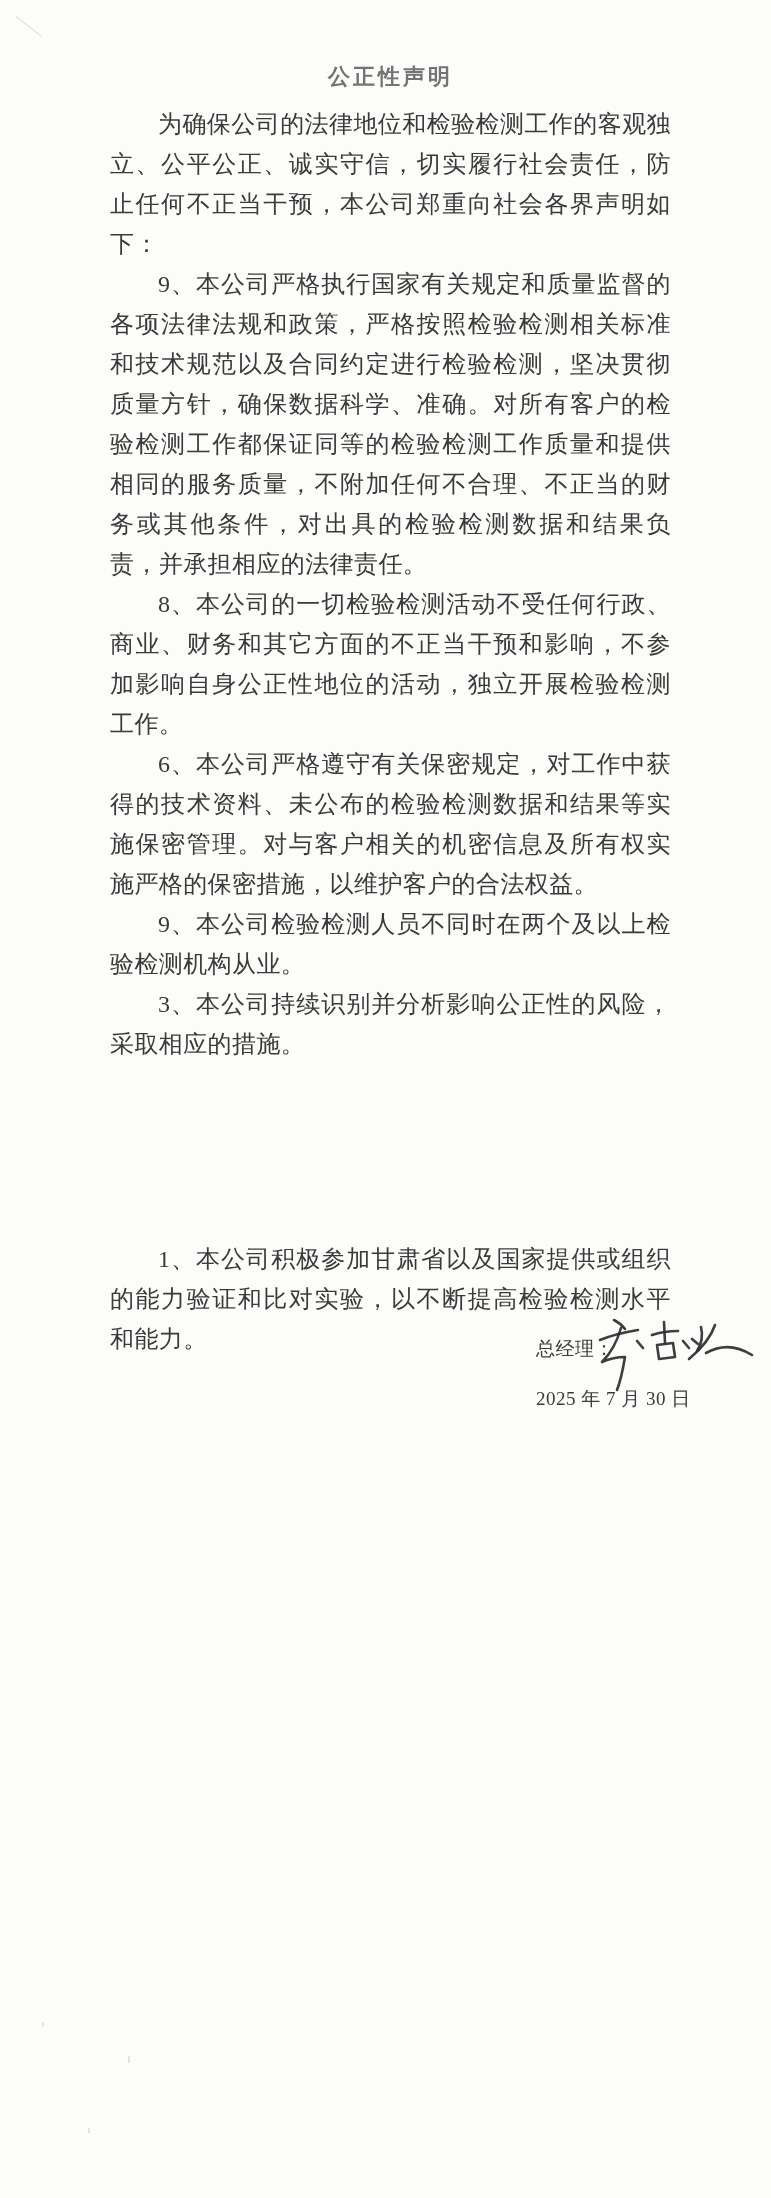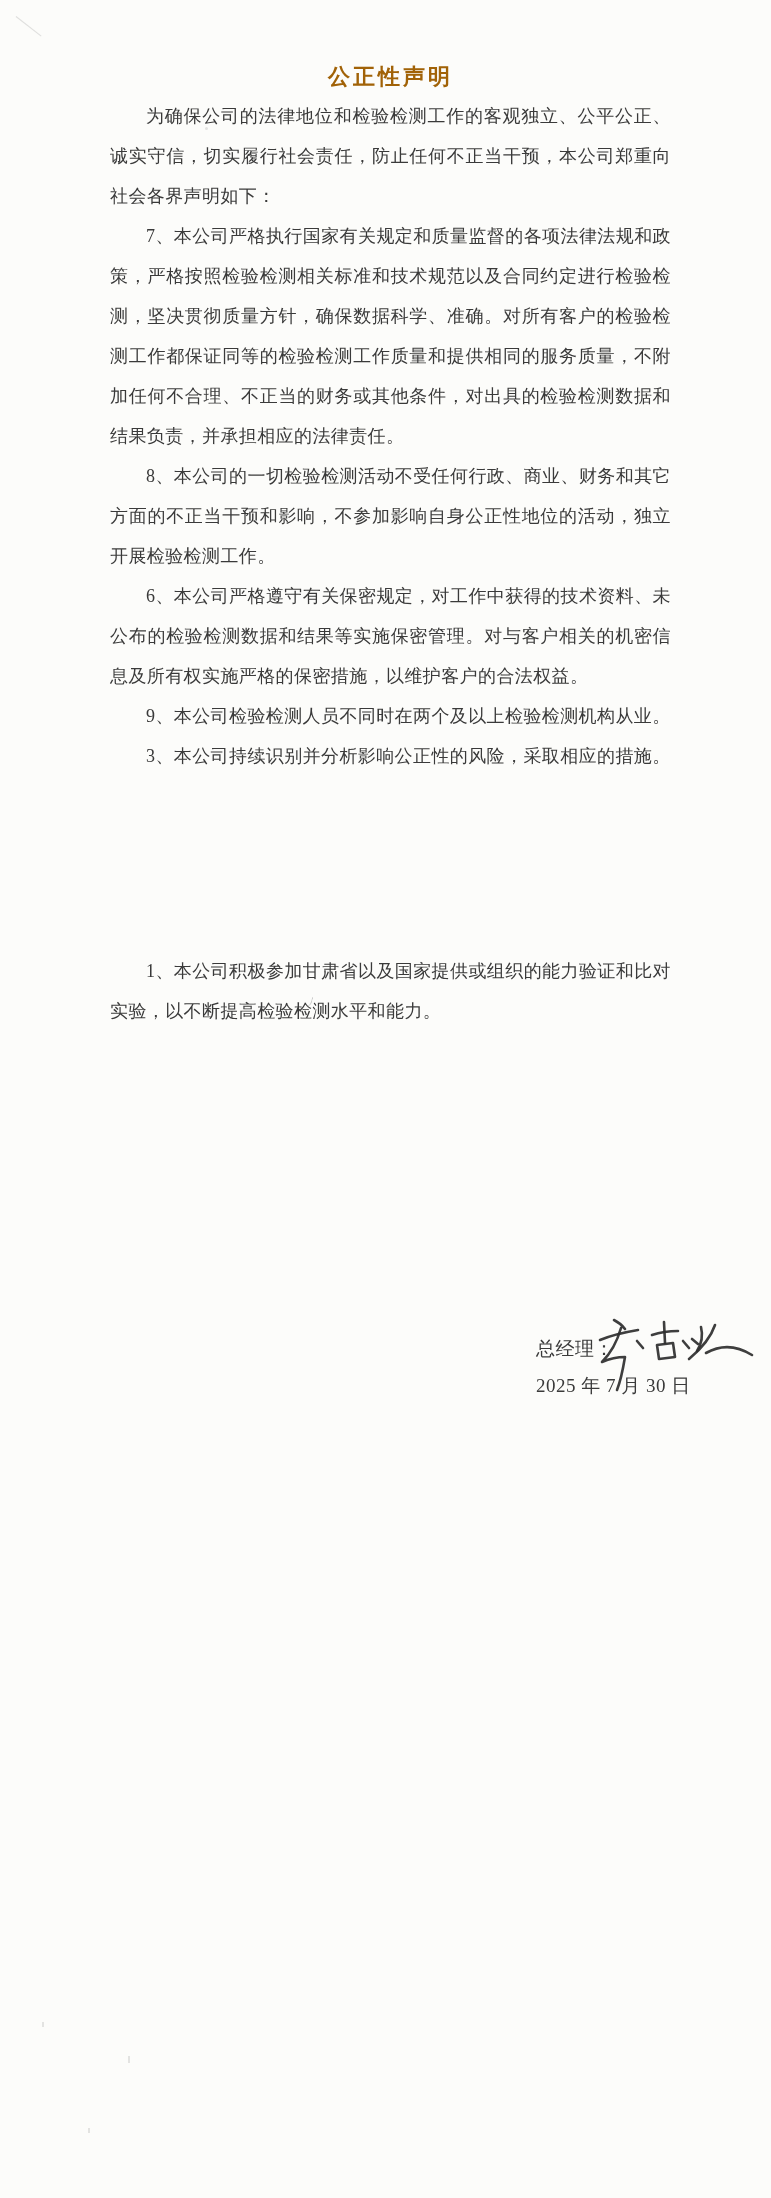--- a/index.html
+++ b/index.html
@@ -15,29 +15,29 @@
   }
   .doc {
     position: absolute;
     left: 110px;
     top: 62px;
     width: 561px;
   }
   .title {
     font-size: 22px;
     font-weight: 700;
-    color: #a16207;
+    color: #737373;
     text-align: center;
     letter-spacing: 3px;
     line-height: 30px;
-    margin: 0 0 4px 0;
+    margin: 0 0 12px 0;
   }
   .para {
     margin: 0;
-    font-size: 18px;
+    font-size: 24px;
     line-height: 40px;
     letter-spacing: 0.4px;
     text-align: justify;
     text-indent: 2em;
     word-break: break-all;
   }
   .para.gap-before { margin-top: 175px; }
   .sig-block {
     position: absolute;
     left: 536px;
@@ -56,21 +56,21 @@
     height: 82px;
   }
   .sig-svg path {
     fill: none;
     stroke: #2e2e2e;
     stroke-width: 2.6;
     stroke-linecap: round;
     stroke-linejoin: round;
     opacity: 0.92;
   }
-  .sig-date { margin-top: 11px; }
+  .sig-date { margin-top: 24px; }
   
   .scratch-topleft {
     position: absolute; left: 16px; top: 16px;
     width: 32px; height: 1px; background: #9a9a9a; opacity: 0.3;
     transform: rotate(38deg); transform-origin: left center;
   }
   .mark-mid {
     position: absolute; left: 303px; top: 996px;
     width: 8px; height: 12px; opacity: 0.45;
     border-right: 1.5px solid #8a8a8a;
@@ -87,21 +87,21 @@
 <body>
 
 <div class="page">
 
   <div class="scratch-topleft"></div>
 
   <div class="doc">
     <h1 class="title">公正性声明</h1>
 
     <p class="para">为确保公司的法律地位和检验检测工作的客观独立、公平公正、诚实守信，切实履行社会责任，防止任何不正当干预，本公司郑重向社会各界声明如下：</p>
-    <p class="para">7、本公司严格执行国家有关规定和质量监督的各项法律法规和政策，严格按照检验检测相关标准和技术规范以及合同约定进行检验检测，坚决贯彻质量方针，确保数据科学、准确。对所有客户的检验检测工作都保证同等的检验检测工作质量和提供相同的服务质量，不附加任何不合理、不正当的财务或其他条件，对出具的检验检测数据和结果负责，并承担相应的法律责任。</p>
+    <p class="para">9、本公司严格执行国家有关规定和质量监督的各项法律法规和政策，严格按照检验检测相关标准和技术规范以及合同约定进行检验检测，坚决贯彻质量方针，确保数据科学、准确。对所有客户的检验检测工作都保证同等的检验检测工作质量和提供相同的服务质量，不附加任何不合理、不正当的财务或其他条件，对出具的检验检测数据和结果负责，并承担相应的法律责任。</p>
     <p class="para">8、本公司的一切检验检测活动不受任何行政、商业、财务和其它方面的不正当干预和影响，不参加影响自身公正性地位的活动，独立开展检验检测工作。</p>
     <p class="para">6、本公司严格遵守有关保密规定，对工作中获得的技术资料、未公布的检验检测数据和结果等实施保密管理。对与客户相关的机密信息及所有权实施严格的保密措施，以维护客户的合法权益。</p>
     <p class="para">9、本公司检验检测人员不同时在两个及以上检验检测机构从业。</p>
     <p class="para">3、本公司持续识别并分析影响公正性的风险，采取相应的措施。</p>
     <p class="para gap-before">1、本公司积极参加甘肃省以及国家提供或组织的能力验证和比对实验，以不断提高检验检测水平和能力。</p>
   </div>
 
   <div class="mark-mid"></div>
 
   <div class="sig-block">

